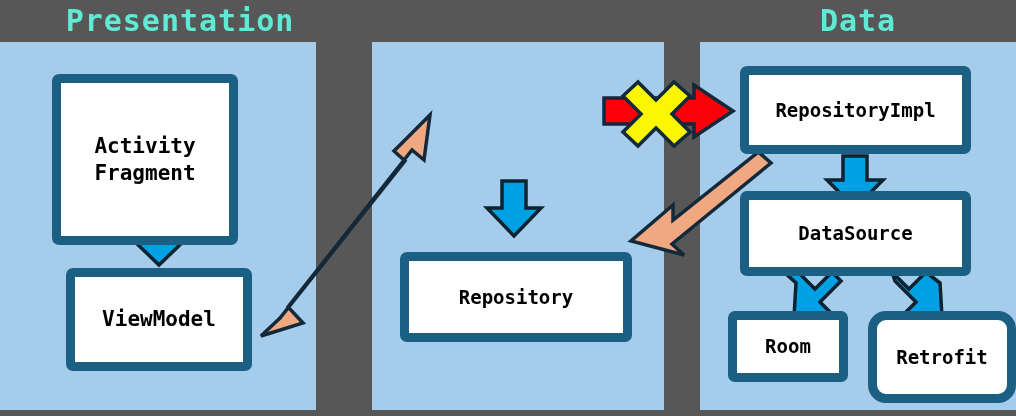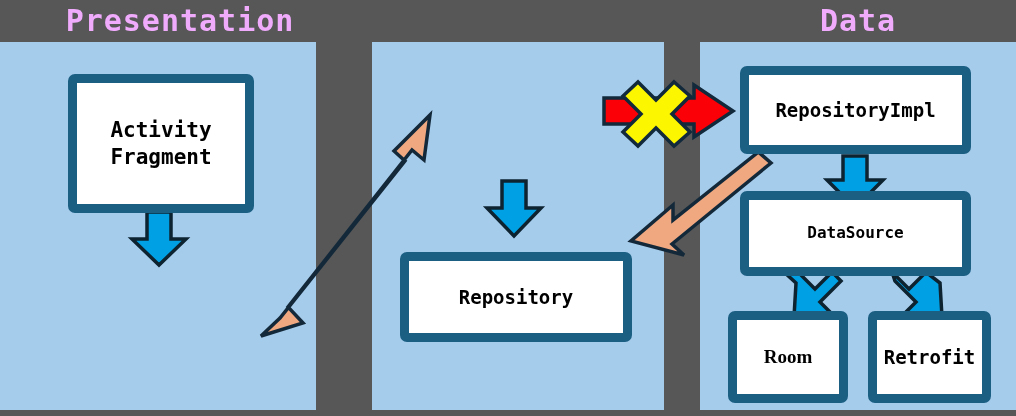--- a/index.html
+++ b/index.html
@@ -13,21 +13,21 @@
   #diagram {
     position: relative;
     width: 1016px;
     height: 416px;
     background: #575757;
     overflow: hidden;
   }
   .layer-title {
     position: absolute;
     top: 2px;
-    color: #f0abfc;
+    color: #5eead4;
     font-family: "DejaVu Sans Mono", monospace;
     font-size: 30px;
     font-weight: bold;
     letter-spacing: 1px;
     text-align: center;
     line-height: 38px;
     white-space: nowrap;
   }
   .layer-panel {
     position: absolute;
@@ -104,40 +104,43 @@
 
     <g>
       <polygon points="604,98 694,98 694,85 733,111 694,137 694,124 604,124" fill="#fb0007" stroke="#11293b" stroke-width="3.5" stroke-linejoin="miter"></polygon>
     </g>
 
     <g>
       <polygon points="638,82 656,100 674,82 690,96 672,114 690,132 674,146 656,128 638,146 623,132 641,114 623,96" fill="#fcf600" stroke="#11293b" stroke-width="3.5" stroke-linejoin="miter"></polygon>
     </g>
   </svg>
 
-  <div class="node-box" style="left:68px; top:74px; width:186px; height:139px; font-size:21px;">
+  <div class="node-box" style="left:52px; top:74px; width:186px; height:171px; font-size:21px;">
     <span class="node-label">Activity
 Fragment</span>
   </div>
 
+  <div class="node-box" style="left:66px; top:268px; width:186px; height:103px; font-size:21px;">
+    <span class="node-label">ViewModel</span>
+  </div>
 
 
   <div class="node-box" style="left:400px; top:252px; width:232px; height:90px; font-size:19px;">
     <span class="node-label">Repository</span>
   </div>
 
   <div class="node-box" style="left:740px; top:66px; width:231px; height:88px; font-size:19px;">
     <span class="node-label">RepositoryImpl</span>
   </div>
 
-  <div class="node-box" style="left:740px; top:191px; width:231px; height:85px; font-size:16px;">
+  <div class="node-box" style="left:740px; top:191px; width:231px; height:85px; font-size:19px;">
     <span class="node-label">DataSource</span>
   </div>
 
-  <div class="node-box" style="left:728px; top:311px; width:120px; height:92px; font-size:19px;font-family:Liberation Serif, serif;">
+  <div class="node-box" style="left:728px; top:311px; width:120px; height:71px; font-size:19px;">
     <span class="node-label">Room</span>
   </div>
 
-  <div class="node-box" style="left:868px; top:311px; width:123px; height:92px; font-size:19px;">
+  <div class="node-box" style="left:868px; top:311px; width:148px; height:92px; font-size:19px;border-radius:18px;">
     <span class="node-label">Retrofit</span>
   </div>
 
 </div>
 
 </body></html>

